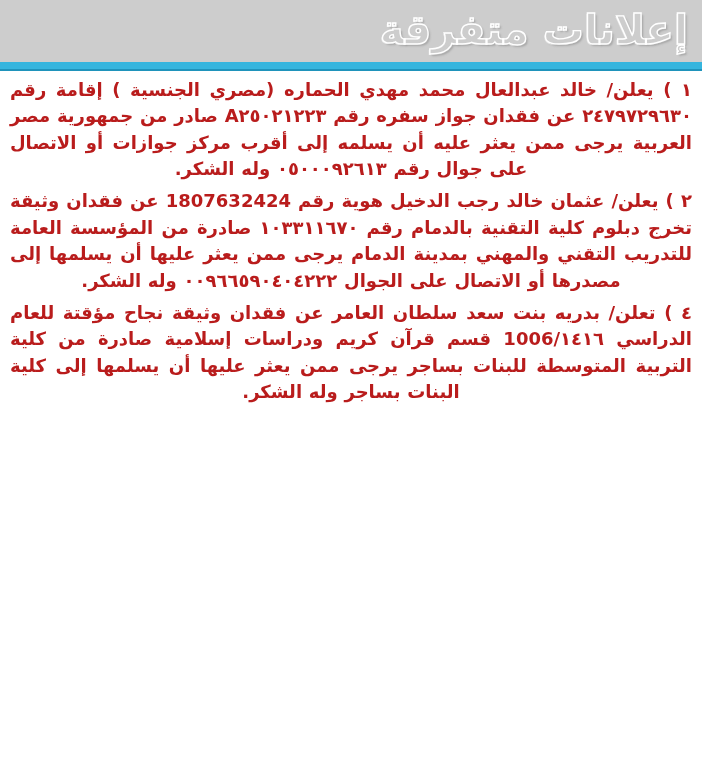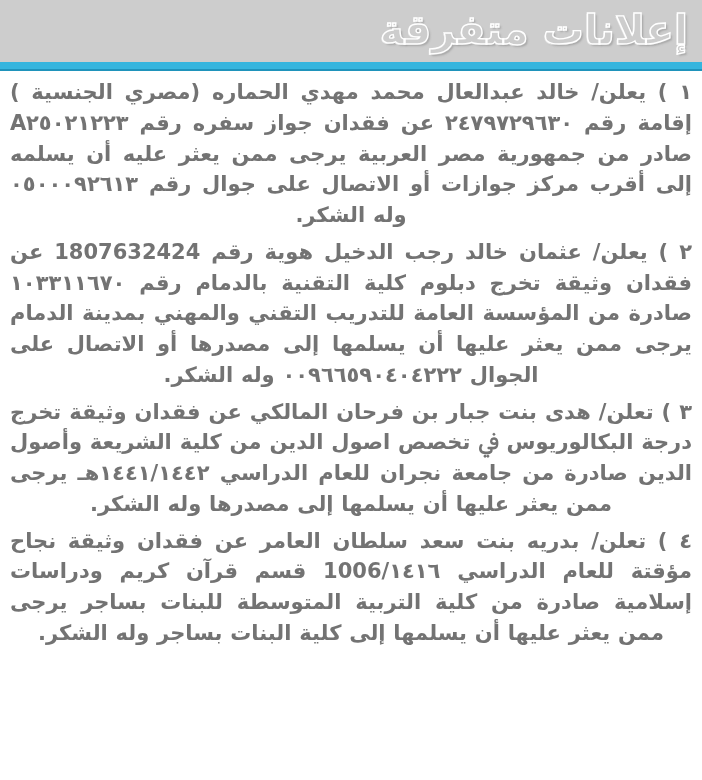--- a/index.html
+++ b/index.html
@@ -68,24 +68,24 @@
     padding: 6px 10px 0 10px;
     box-sizing: border-box;
     width: 702px;
   }
 
   .ad {
     direction: rtl;
     text-align: justify;
     text-align-last: center;
     font-family: "DejaVu Sans", "Liberation Sans", sans-serif;
-    font-size: 21px;
+    font-size: 18px;
     font-weight: 700;
     line-height: 1.465;
-    color: #737373;
+    color: #b91c1c;
     margin: 0 0 6px 0;
     padding: 0;
     word-spacing: 0.5px;
     letter-spacing: -0.2px;
   }
   .ad:last-child { margin-bottom: 0; }
 </style>
 </head>
 <body>
 
@@ -93,17 +93,16 @@
 
   <div class="masthead" style="background: rgb(205, 205, 205); padding-left: 32px;">
     <div class="masthead-title" style="color: rgb(205, 205, 205); -webkit-text-stroke: 1.4px rgb(255, 255, 255);">إعلانات متفرقة</div>
   </div>
   <div class="rule-accent" style="background: rgb(53, 181, 222);"></div>
   <div class="rule-accent-dark" style="background: rgb(31, 147, 187);"></div>
 
   <div class="ads">
     <p class="ad">١ ) يعلن/ خالد عبدالعال محمد مهدي الحماره (مصري الجنسية ) إقامة رقم ٢٤٧٩٧٢٩٦٣٠ عن فقدان جواز سفره رقم A٢٥٠٢١٢٢٣ صادر من جمهورية مصر العربية يرجى ممن يعثر عليه أن يسلمه إلى أقرب مركز جوازات أو الاتصال على جوال رقم ٠٥٠٠٠٩٢٦١٣ وله الشكر.</p>
     <p class="ad">٢ ) يعلن/ عثمان خالد رجب الدخيل هوية رقم 1807632424 عن فقدان وثيقة تخرج دبلوم كلية التقنية بالدمام رقم ١٠٣٣١١٦٧٠ صادرة من المؤسسة العامة للتدريب التقني والمهني بمدينة الدمام يرجى ممن يعثر عليها أن يسلمها إلى مصدرها أو الاتصال على الجوال ٠٠٩٦٦٥٩٠٤٠٤٢٢٢ وله الشكر.</p>
-    <p class="ad">٣ ) تعلن/ هدى بنت جبار بن فرحان المالكي عن فقدان وثيقة تخرج درجة البكالوريوس ﰲ تخصص اصول الدين من كلية الشريعة وأصول الدين صادرة من جامعة نجران للعام الدراسي ١٤٤١/١٤٤٢هـ يرجى ممن يعثر عليها أن يسلمها إلى مصدرها وله الشكر.</p>
     <p class="ad">٤ ) تعلن/ بدريه بنت سعد سلطان العامر عن فقدان وثيقة نجاح مؤقتة للعام الدراسي 1006/١٤١٦ قسم قرآن كريم ودراسات إسلامية صادرة من كلية التربية المتوسطة للبنات بساجر يرجى ممن يعثر عليها أن يسلمها إلى كلية البنات بساجر وله الشكر.</p>
   </div>
 
 </div>
 
 </body></html>

